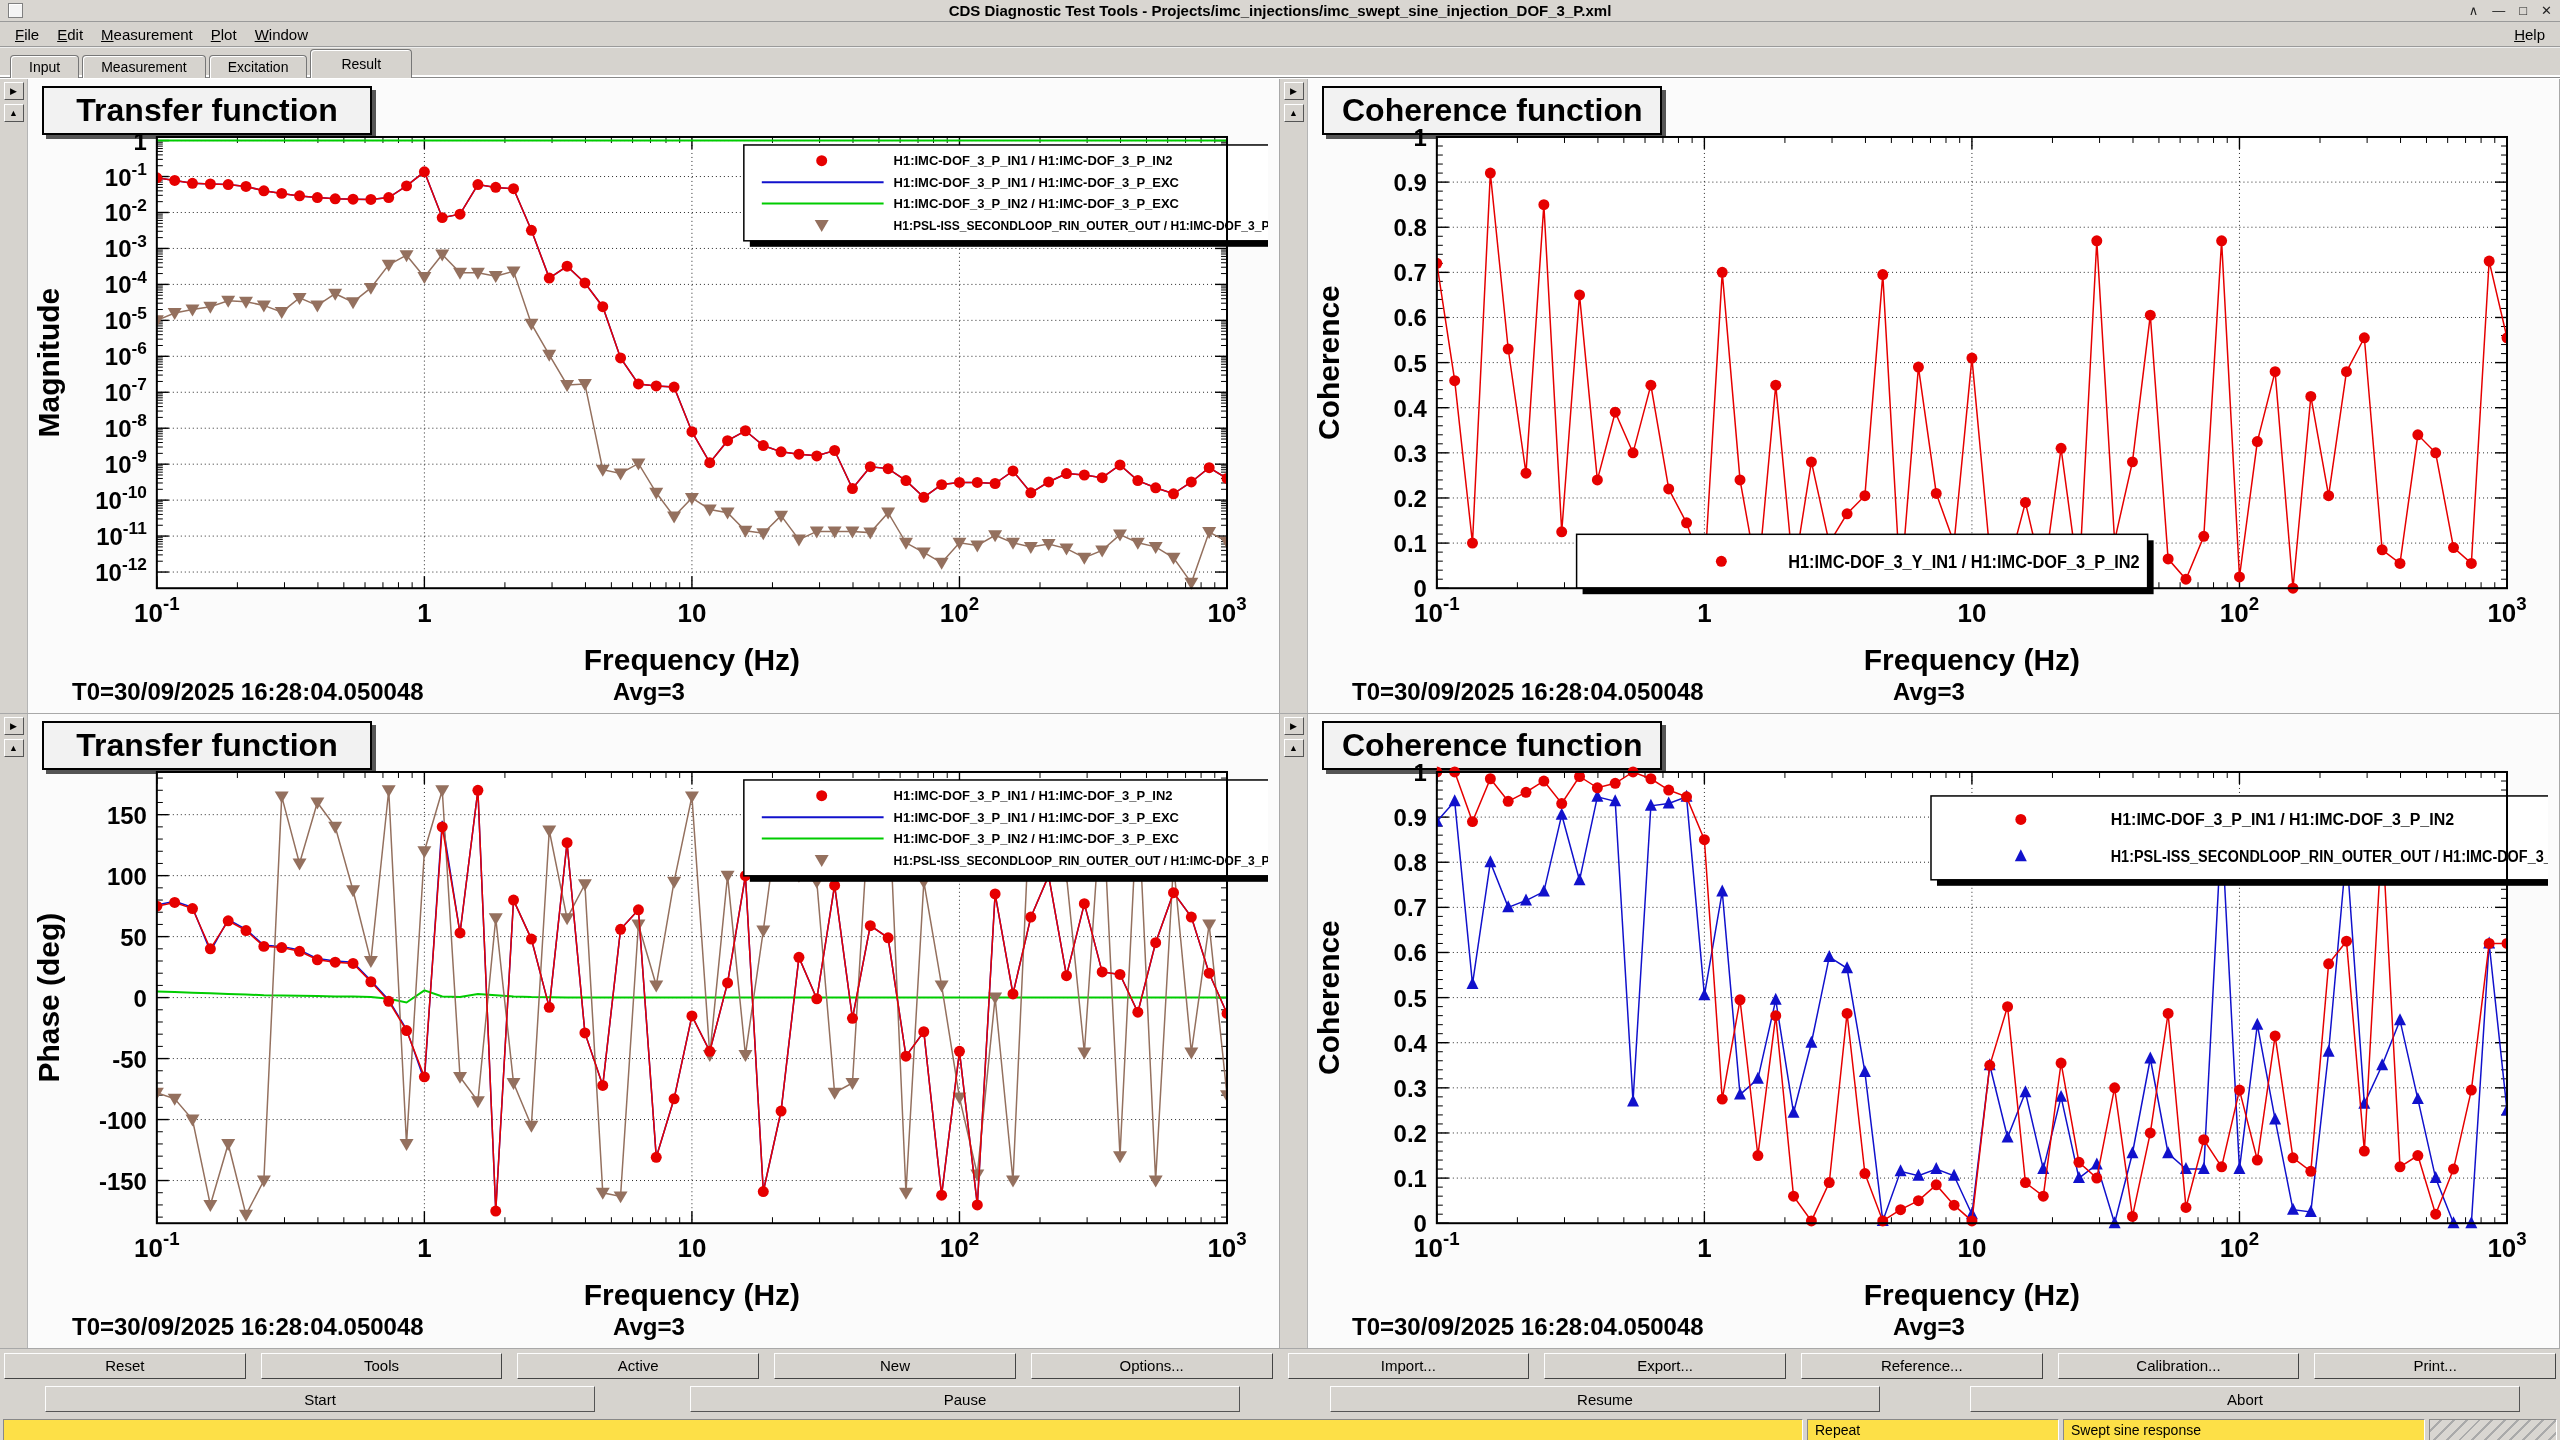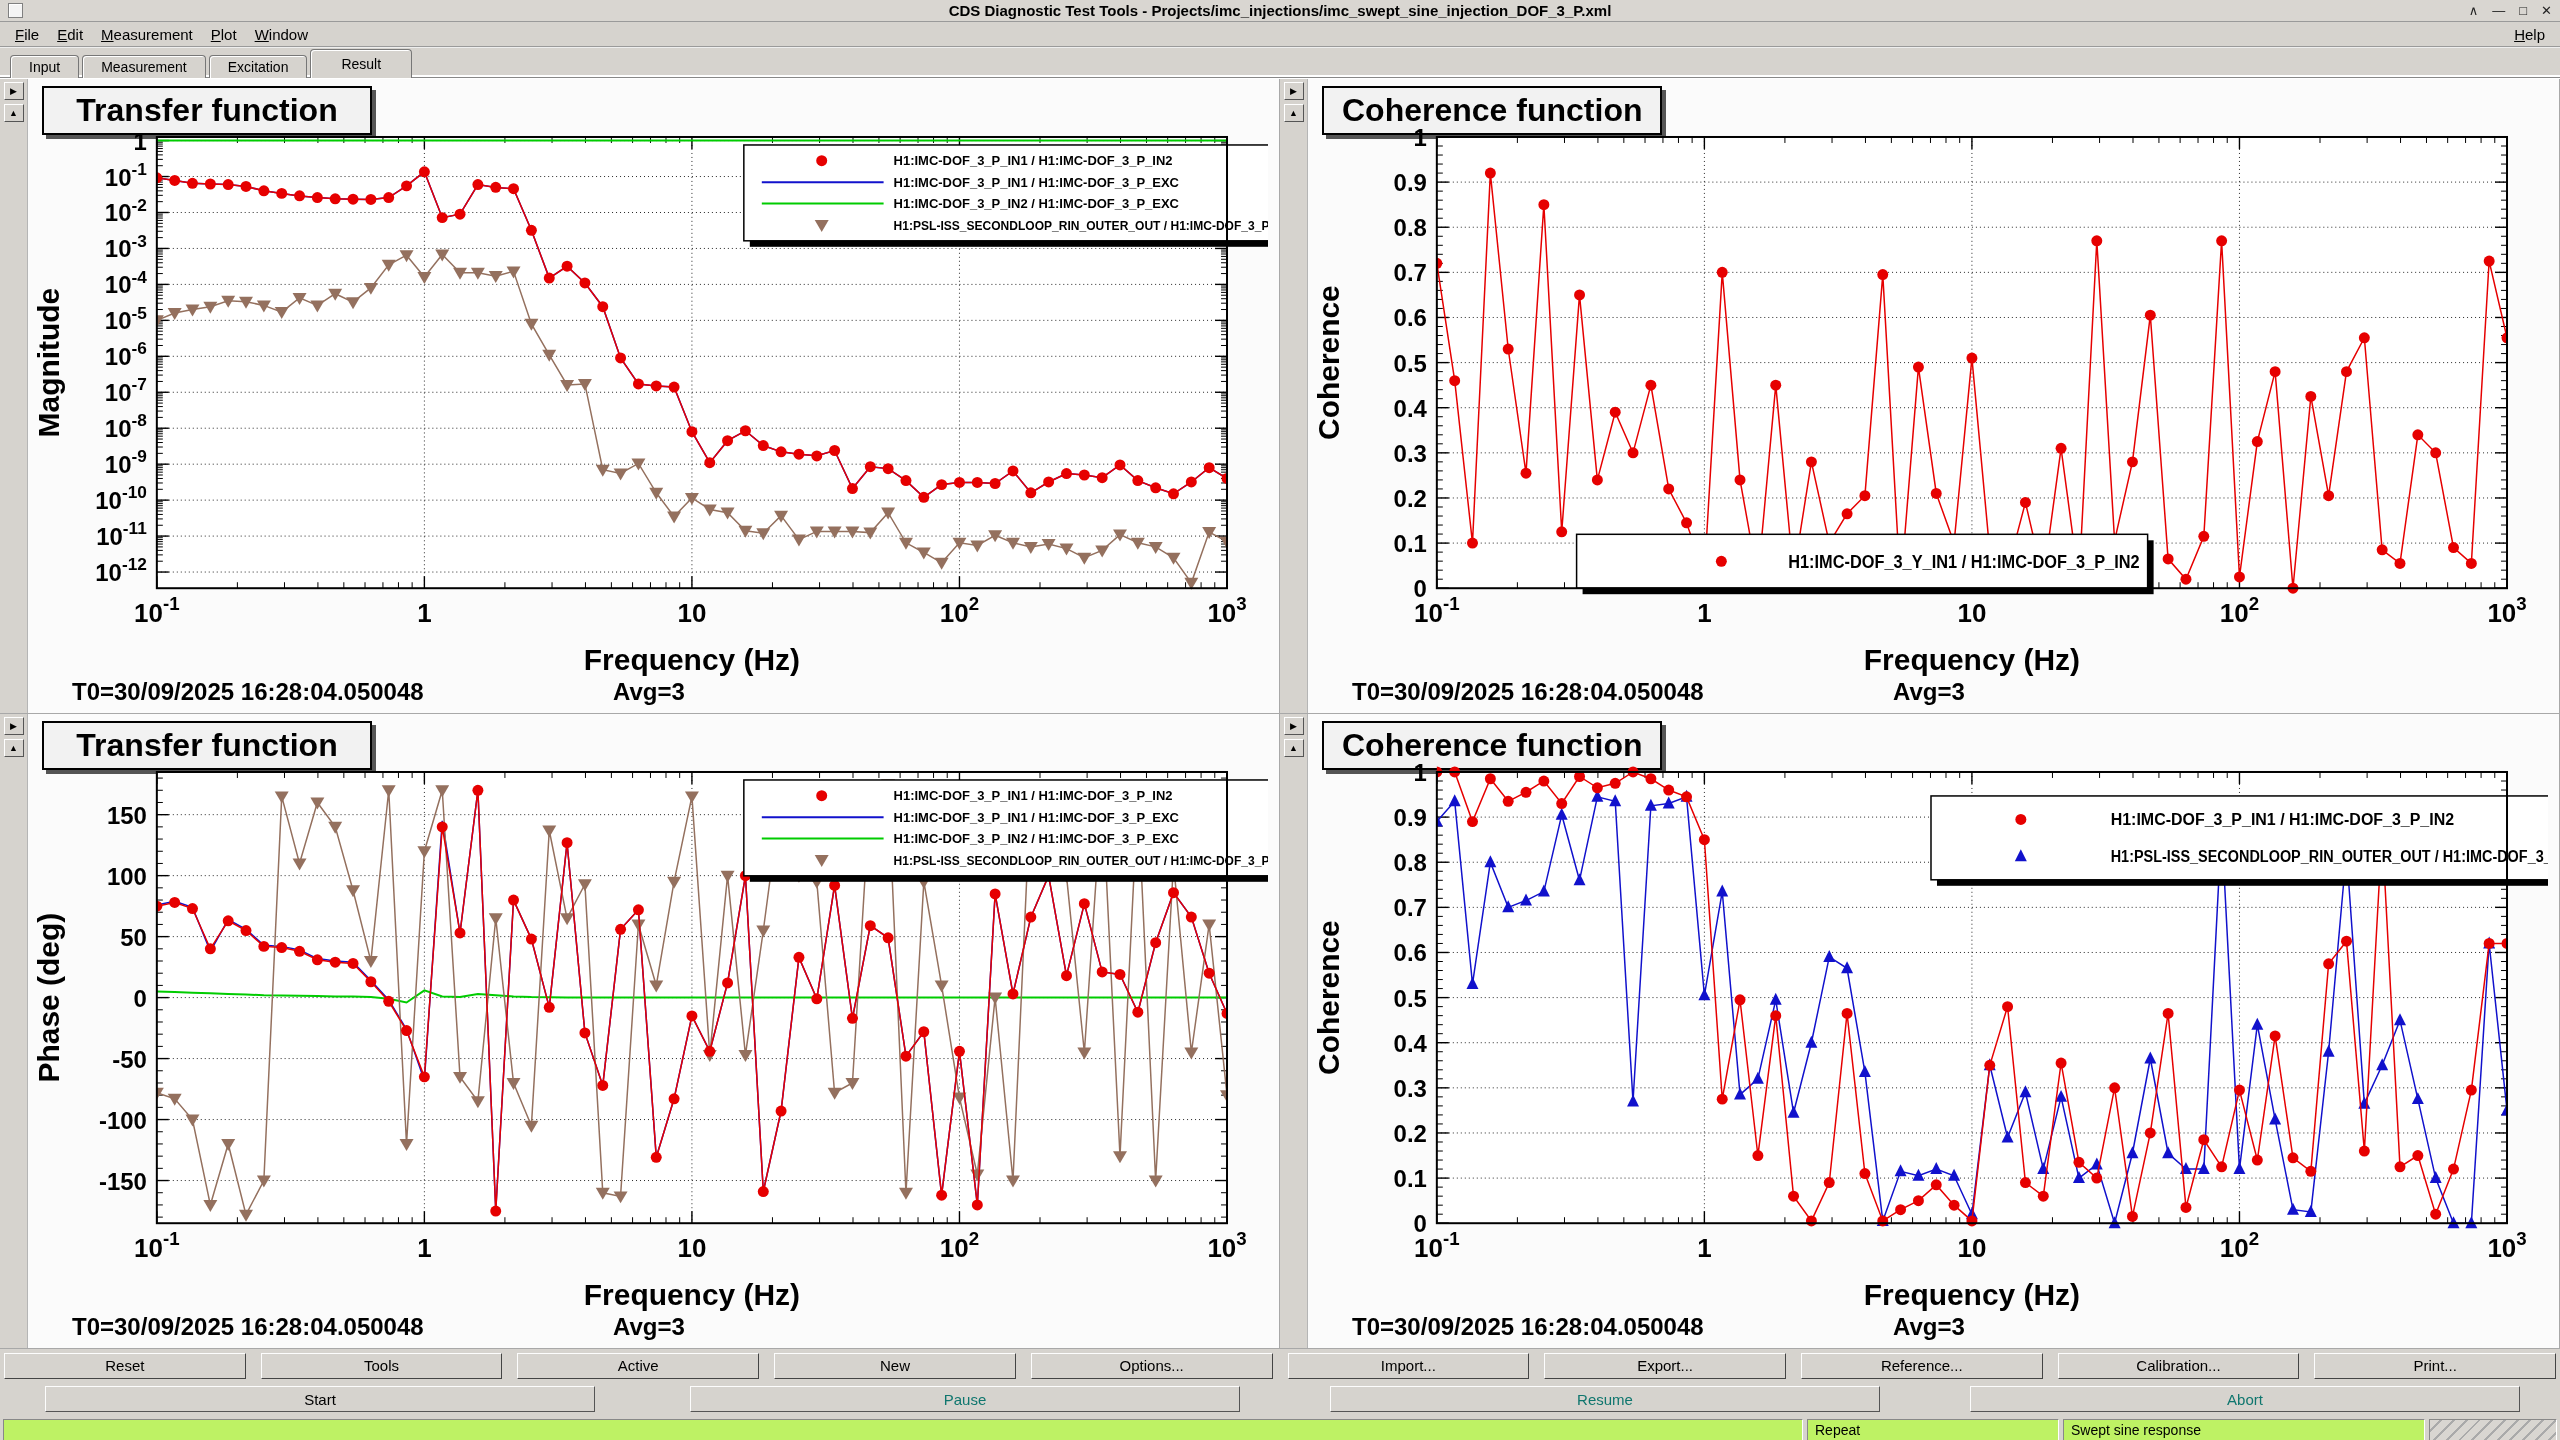--- a/index.html
+++ b/index.html
@@ -51,24 +51,24 @@
   
   .toolbar { height:34px; background:#d6d3ce; border-top:1px solid #fff; display:flex;
     align-items:center; padding:3px 4px; gap:15px; }
   .toolbar button { flex:1; height:26px; font-size:15px; background:#d6d3ce;
     border:1px solid #444; border-top-color:#fdfdfd; border-left-color:#fdfdfd;
     font-family:"Liberation Sans", sans-serif; }
   .controlrow { height:34px; display:grid; grid-template-columns:1fr 1fr 1fr 1fr; align-items:center; }
   .controlrow button { width:86%; height:26px; justify-self:center; font-size:15px;
     background:#d6d3ce; border:1px solid #555; border-top-color:#fdfdfd; border-left-color:#fdfdfd;
     font-family:"Liberation Sans", sans-serif; }
-  .controlrow button.disabled { color:#0f766e;margin-left:10px; }
+  .controlrow button.disabled { color:#000000;margin-left:10px; }
   .statusbar { height:28px; background:#d6d3ce; display:flex; align-items:center; gap:4px; padding:3px 3px; }
   .status-box { height:22px; border:1px solid #888; border-bottom-color:#fff; border-right-color:#fff;
-    background:#bef264; font-size:14px; line-height:20px; padding:0 7px; overflow:hidden; white-space:nowrap; }
+    background:#fde047; font-size:14px; line-height:20px; padding:0 7px; overflow:hidden; white-space:nowrap; }
   .status-left { flex:1; }
   .status-repeat { width:252px; }
   .status-mode { width:362px; }
   .status-grip { width:128px; background:#d9d6d1 repeating-linear-gradient(135deg, transparent 0 7px, #aaa 7px 9px); }
 </style>
 </head>
 <body>
 
 <div class="titlebar">
   <div class="win-icon"></div>

